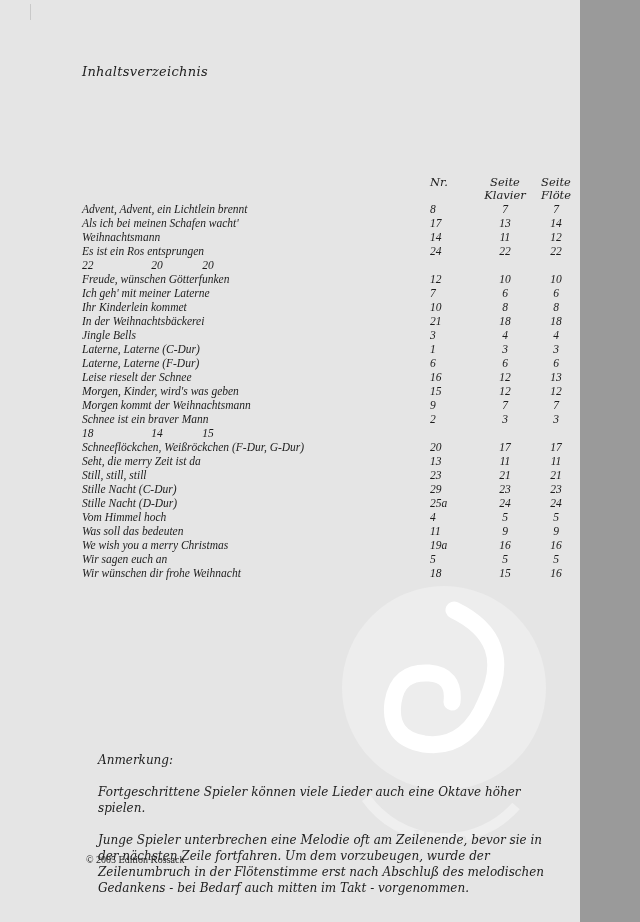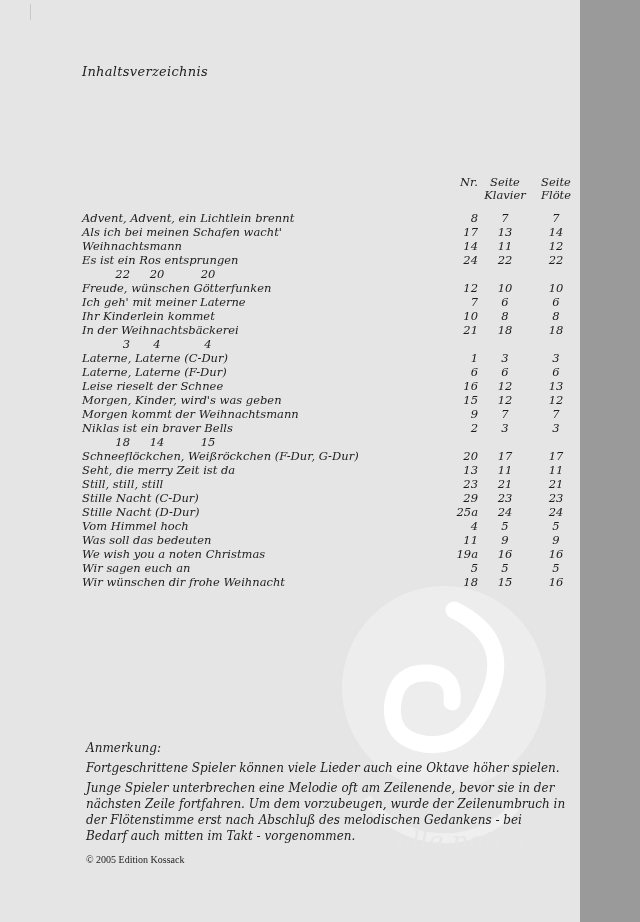--- a/index.html
+++ b/index.html
@@ -3,29 +3,29 @@
 <meta charset="utf-8">
 <style>
   html,body{margin:0;padding:0;background:#9a9a9a;}
   .page{position:relative;width:580px;height:922px;background:#e5e5e5;overflow:hidden;
         font-family:"DejaVu Serif",serif;color:#1c1c1c;}
   .scan-mark{position:absolute;background:#c9c9c9;}
   .page-title{position:absolute;left:82px;top:64px;font-size:13px;font-style:italic;letter-spacing:.3px;z-index:2;}
   .toc{position:absolute;left:82px;top:176px;width:498px;font-style:italic;z-index:2;}
   .thead{display:flex;font-size:11.5px;}
   .c-title{flex:1;min-width:0;}
-  .c-nr{width:48px;text-align:right;}
+  .c-nr{width:48px;text-align:left;}
   .c-kl{width:54px;text-align:center;}
   .c-fl{width:48px;text-align:center;}
   .hcell span{display:block;line-height:13px;}
-  .trows{margin-top:9px;}
+  .trows{font-family:Liberation Serif, serif;}
   .trow{display:flex;font-size:11.5px;line-height:14px;white-space:nowrap;}
   .note{position:absolute;left:82px;top:736px;width:488px;font-style:italic;
         font-size:12px;line-height:16px;z-index:2;}
-  .note p{margin:4px;}
+  .note p{margin:16px;}
   .footer{position:absolute;left:86px;top:854px;font-size:10px;
           font-family:"Liberation Serif",serif;z-index:2;}
   .watermark{position:absolute;left:336px;top:570px;z-index:1;pointer-events:none;}
 </style>
 </head>
 <body>
 
 <div class="page">
 
   <div class="scan-mark" style="left:30px;top:4px;width:1px;height:16px;"></div>
@@ -96,20 +96,21 @@
           <div class="c-kl">8</div>
           <div class="c-fl">8</div>
         </div>
         <div class="trow">
           <div class="c-title">In der Weihnachtsbäckerei</div>
           <div class="c-nr">21</div>
           <div class="c-kl">18</div>
           <div class="c-fl">18</div>
         </div>
         <div class="trow">
+          <div class="c-title">Jingle Bells</div>
           <div class="c-nr">3</div>
           <div class="c-kl">4</div>
           <div class="c-fl">4</div>
         </div>
         <div class="trow">
           <div class="c-title">Laterne, Laterne (C-Dur)</div>
           <div class="c-nr">1</div>
           <div class="c-kl">3</div>
           <div class="c-fl">3</div>
         </div>
@@ -131,21 +132,21 @@
           <div class="c-kl">12</div>
           <div class="c-fl">12</div>
         </div>
         <div class="trow">
           <div class="c-title">Morgen kommt der Weihnachtsmann</div>
           <div class="c-nr">9</div>
           <div class="c-kl">7</div>
           <div class="c-fl">7</div>
         </div>
         <div class="trow">
-          <div class="c-title">Niklas ist ein braver Bells</div>
+          <div class="c-title">Schnee ist ein braver Mann</div>
           <div class="c-nr">2</div>
           <div class="c-kl">3</div>
           <div class="c-fl">3</div>
         </div>
         <div class="trow">
           <div class="c-nr">18</div>
           <div class="c-kl">14</div>
           <div class="c-fl">15</div>
         </div>
         <div class="trow">
@@ -184,21 +185,21 @@
           <div class="c-kl">5</div>
           <div class="c-fl">5</div>
         </div>
         <div class="trow">
           <div class="c-title">Was soll das bedeuten</div>
           <div class="c-nr">11</div>
           <div class="c-kl">9</div>
           <div class="c-fl">9</div>
         </div>
         <div class="trow">
-          <div class="c-title">We wish you a noten Christmas</div>
+          <div class="c-title">We wish you a merry Christmas</div>
           <div class="c-nr">19a</div>
           <div class="c-kl">16</div>
           <div class="c-fl">16</div>
         </div>
         <div class="trow">
           <div class="c-title">Wir sagen euch an</div>
           <div class="c-nr">5</div>
           <div class="c-kl">5</div>
           <div class="c-fl">5</div>
         </div>

